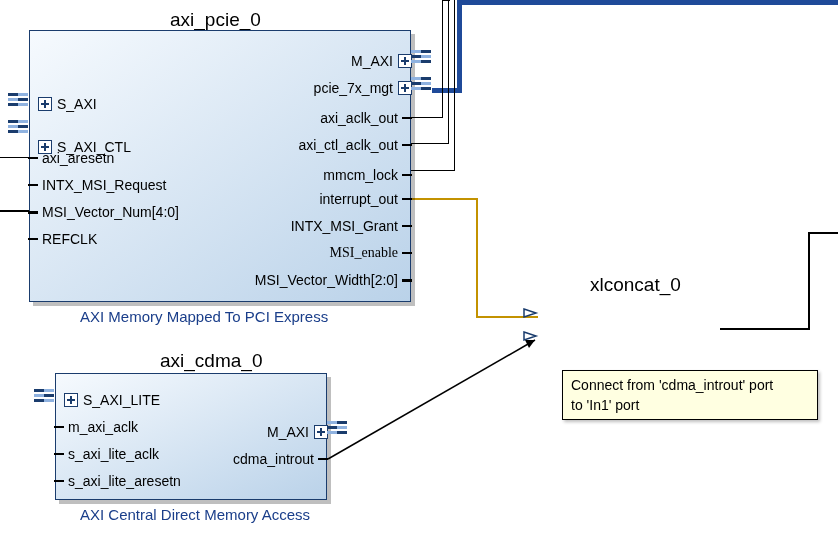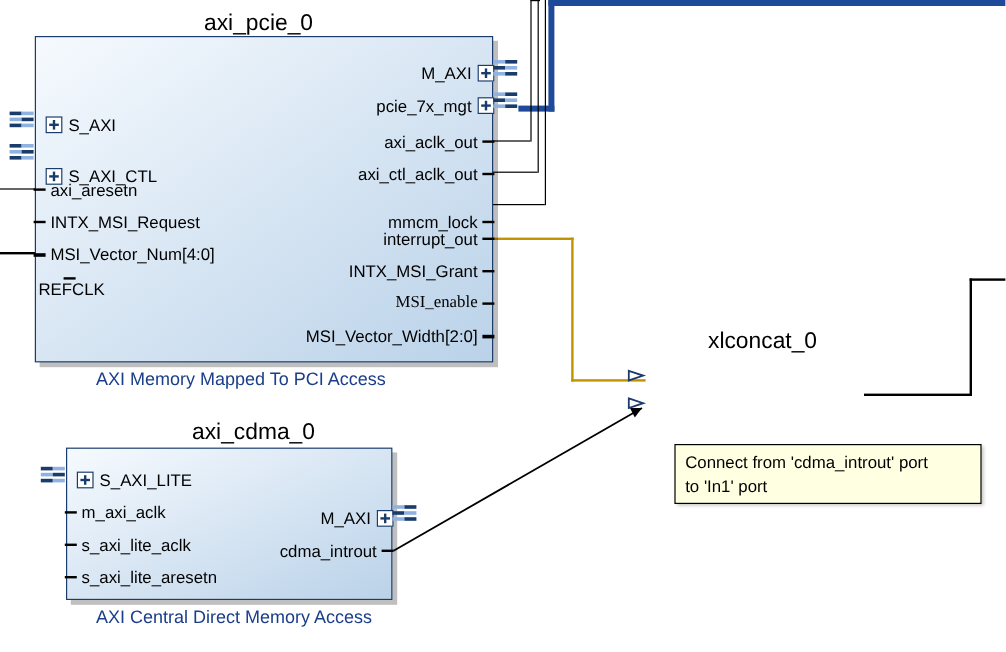--- a/index.html
+++ b/index.html
@@ -164,42 +164,42 @@
       <span class="port-text" style="margin-left:4px;">axi_aresetn</span>
     </div>
     <div class="port left" style="top:146px;">
       <span class="pin-bar"></span>
       <span class="port-text" style="margin-left:4px;">INTX_MSI_Request</span>
     </div>
     <div class="port left" style="top:173px;">
       <span class="pin-bar" style="height:3px;"></span>
       <span class="port-text" style="margin-left:4px;">MSI_Vector_Num[4:0]</span>
     </div>
-    <div class="port left" style="top:200px;flex-direction:column;">
+    <div class="port left" style="top:200px;">
       <span class="pin-bar"></span>
       <span class="port-text" style="margin-left:4px;">REFCLK</span>
     </div>
 
     <div class="port right" style="top:22px;">
       <span class="port-text">M_AXI</span>
       <span class="expand-icon" style="margin:0 0 0 5px;"></span>
     </div>
     <div class="port right" style="top:49px;">
       <span class="port-text">pcie_7x_mgt</span>
       <span class="expand-icon" style="margin:0 0 0 5px;"></span>
     </div>
     <div class="port right" style="top:79px;">
       <span class="port-text">axi_aclk_out</span>
       <span class="pin-bar" style="margin-left:4px;"></span>
     </div>
     <div class="port right" style="top:106px;">
       <span class="port-text">axi_ctl_aclk_out</span>
       <span class="pin-bar" style="margin-left:4px;"></span>
     </div>
-    <div class="port right" style="top:146px;">
+    <div class="port right" style="top:136px;">
       <span class="port-text">mmcm_lock</span>
       <span class="pin-bar" style="margin-left:4px;"></span>
     </div>
     <div class="port right" style="top:160px;">
       <span class="port-text">interrupt_out</span>
       <span class="pin-bar" style="margin-left:4px;"></span>
     </div>
     <div class="port right" style="top:187px;">
       <span class="port-text">INTX_MSI_Grant</span>
       <span class="pin-bar" style="margin-left:4px;"></span>
@@ -265,21 +265,21 @@
     <div class="bus-row">
         <div class="seg dark" style="width:10px;"></div>
         <div class="seg light" style="width:10px;"></div>
       </div>
     <div class="bus-row">
         <div class="seg light" style="width:10px;"></div>
         <div class="seg dark" style="width:10px;"></div>
       </div>
   </div>
 
-  <div class="desc-label" style="left:80px; top:308px;">AXI Memory Mapped To PCI Access</div>
+  <div class="desc-label" style="left:80px; top:308px;">AXI Memory Mapped To PCI Express</div>
 
   <div class="inst-label" style="left:160px; top:350px;">axi_cdma_0</div>
   <div class="block" style="left:55px; top:373px; width:270px; height:125px;">
     <div class="port left" style="top:18px;">
       <span class="pin-bar" style="visibility:hidden;"></span>
       <span class="expand-icon"></span>
       <span class="port-text">S_AXI_LITE</span>
     </div>
     <div class="port left" style="top:45px;">
       <span class="pin-bar"></span>

